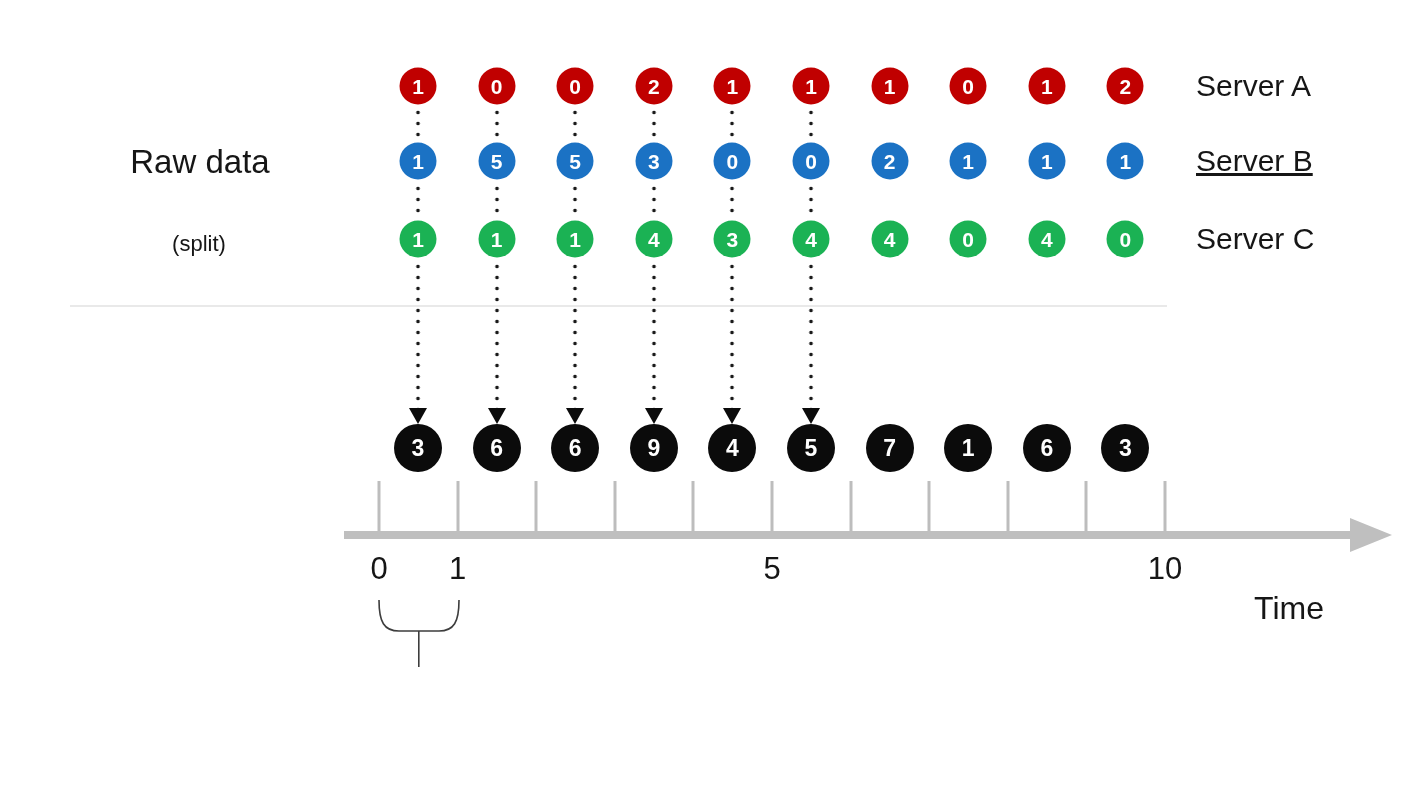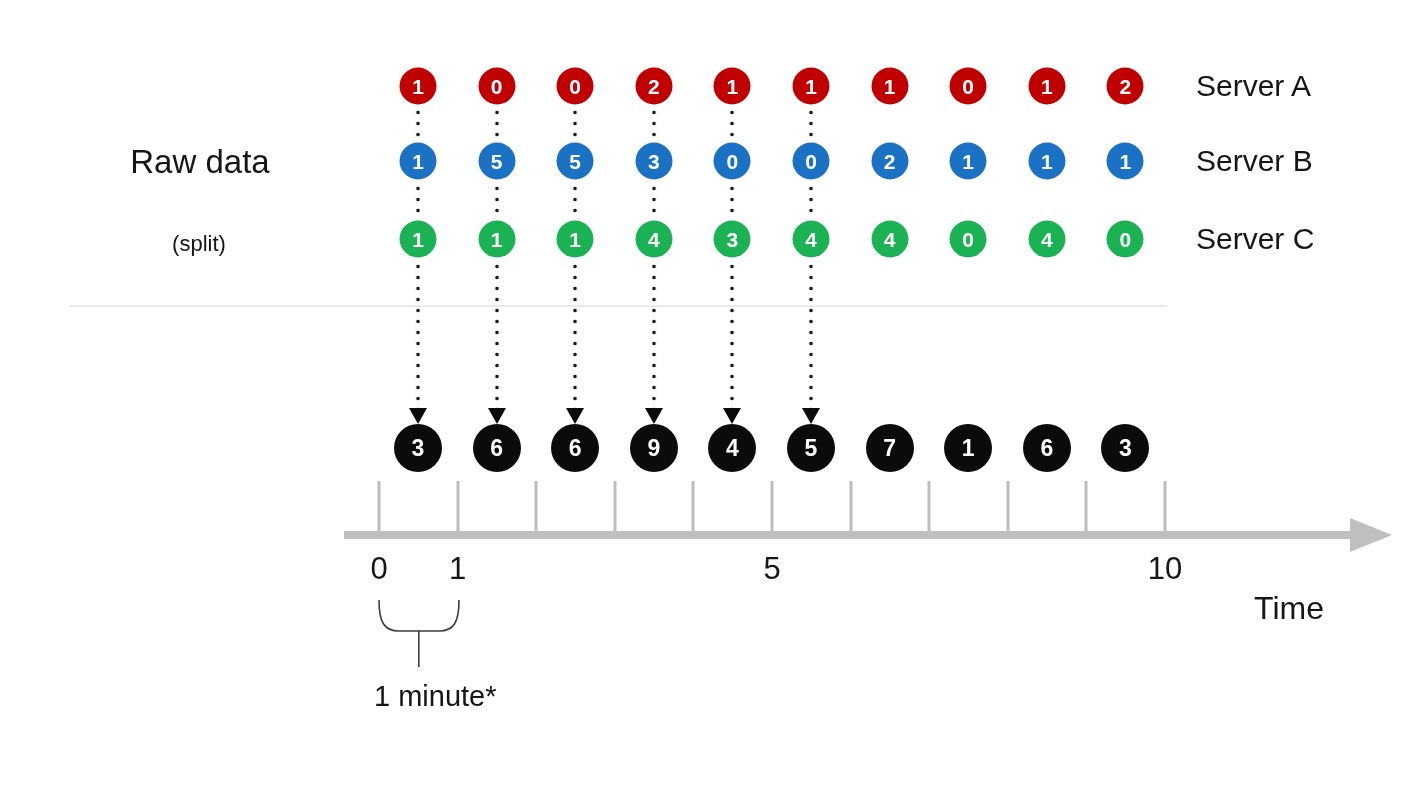--- a/index.html
+++ b/index.html
@@ -64,21 +64,21 @@
       <div class="circle small" style="left:418px;top:161px;background:#1b72c4;">1</div>
       <div class="circle small" style="left:496.6px;top:161px;background:#1b72c4;">5</div>
       <div class="circle small" style="left:575.2px;top:161px;background:#1b72c4;">5</div>
       <div class="circle small" style="left:653.8px;top:161px;background:#1b72c4;">3</div>
       <div class="circle small" style="left:732.4px;top:161px;background:#1b72c4;">0</div>
       <div class="circle small" style="left:811px;top:161px;background:#1b72c4;">0</div>
       <div class="circle small" style="left:889.5999999999999px;top:161px;background:#1b72c4;">2</div>
       <div class="circle small" style="left:968.1999999999999px;top:161px;background:#1b72c4;">1</div>
       <div class="circle small" style="left:1046.8px;top:161px;background:#1b72c4;">1</div>
       <div class="circle small" style="left:1125.4px;top:161px;background:#1b72c4;">1</div>
-      <div class="servername txt" style="left:1196px;top:161px;">Server B</div>
+      <div class="servername txt" style="left:1196px;top:161px;text-decoration:underline;">Server B</div>
       <div class="circle small" style="left:418px;top:239px;background:#1bb254;">1</div>
       <div class="circle small" style="left:496.6px;top:239px;background:#1bb254;">1</div>
       <div class="circle small" style="left:575.2px;top:239px;background:#1bb254;">1</div>
       <div class="circle small" style="left:653.8px;top:239px;background:#1bb254;">4</div>
       <div class="circle small" style="left:732.4px;top:239px;background:#1bb254;">3</div>
       <div class="circle small" style="left:811px;top:239px;background:#1bb254;">4</div>
       <div class="circle small" style="left:889.5999999999999px;top:239px;background:#1bb254;">4</div>
       <div class="circle small" style="left:968.1999999999999px;top:239px;background:#1bb254;">0</div>
       <div class="circle small" style="left:1046.8px;top:239px;background:#1bb254;">4</div>
       <div class="circle small" style="left:1125.4px;top:239px;background:#1bb254;">0</div>
@@ -137,16 +137,15 @@
   <div class="axisbar" style="left:344px;top:531px;width:1008px;height:8px;"></div>
   <div class="axis-arrow" style="left:1350px;top:518px;"></div>
   <div class="abs txt center" style="left:1289px;top:608px;font-size:32px;">Time</div>
 
   <svg class="abs" style="left:370px;top:592px;" width="100" height="82" viewBox="0 0 100 82">
     <path d="M 9 8 C 9 30 14 39 29 39 L 69 39 C 84 39 89 30 89 8" fill="none" stroke="#3d3d3d" stroke-width="1.6"></path>
     <path d="M 48.8 39 L 48.8 75" fill="none" stroke="#3d3d3d" stroke-width="1.6"></path>
   </svg>
 
   <div class="abs" style="left:374px;top:676px;font-size:29px;line-height:40px;">
-    <div class="txt">1 minute*</div>
   </div>
 
 </div>
 
 </body></html>

